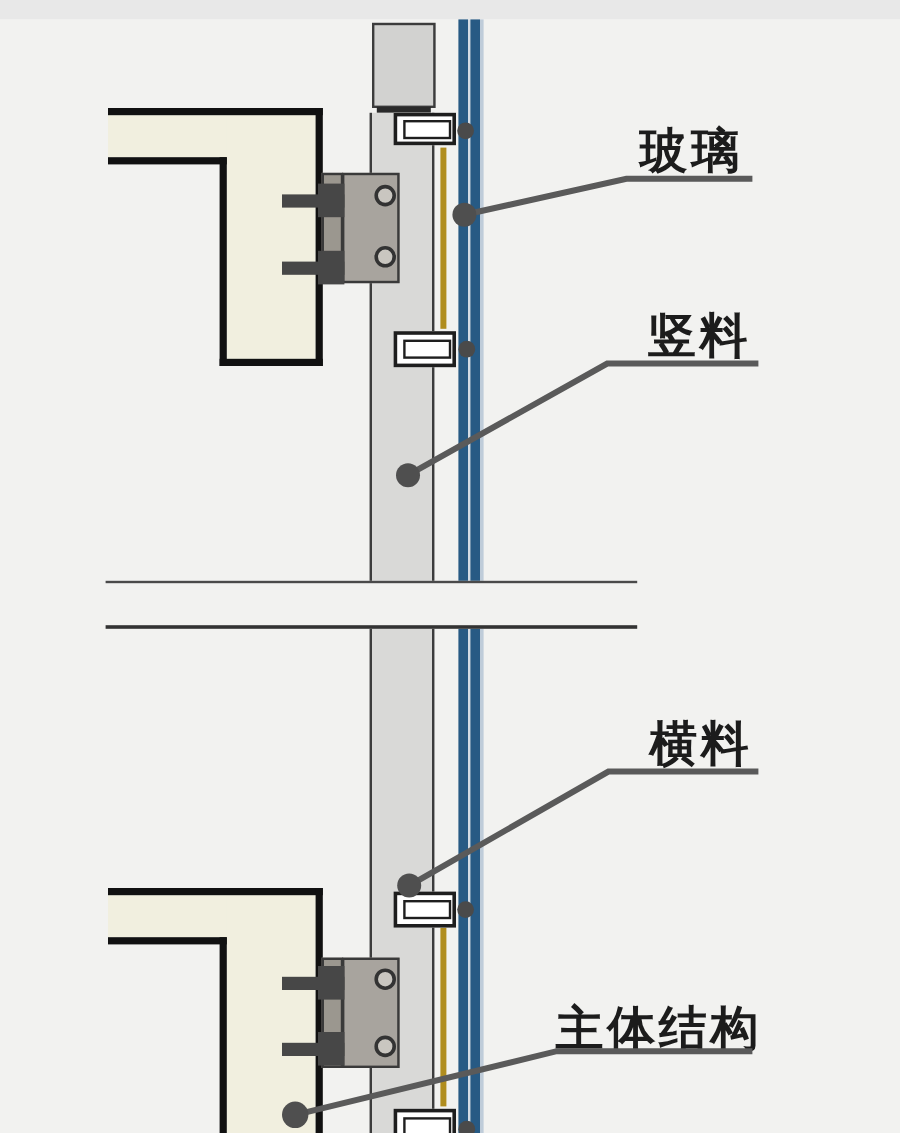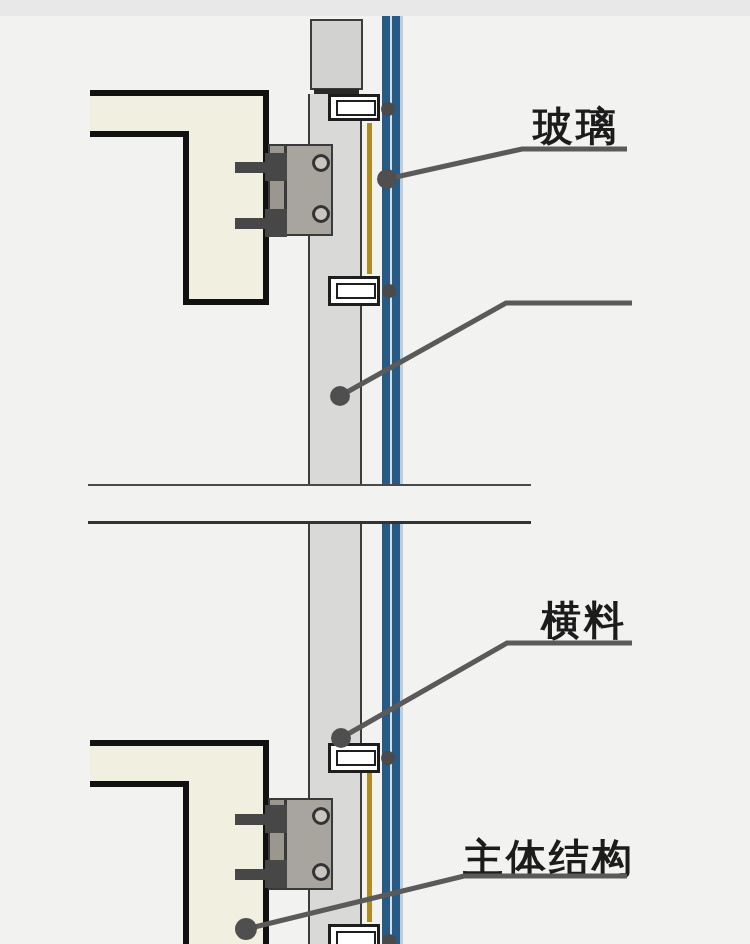--- a/index.html
+++ b/index.html
@@ -120,16 +120,17 @@
     <circle cx="340" cy="380" r="10" fill="#4f4f4f"></circle>
     <circle cx="341" cy="722" r="10" fill="#4f4f4f"></circle>
     <circle cx="246" cy="913" r="11" fill="#4f4f4f"></circle>
     <circle cx="388" cy="93" r="7" fill="#4a4a4a"></circle>
     <circle cx="389" cy="275" r="7" fill="#4a4a4a"></circle>
     <circle cx="388" cy="742" r="7" fill="#4a4a4a"></circle>
     <circle cx="389" cy="925" r="7" fill="#4a4a4a"></circle>
   </svg>
 
   <div class="cn-label" style="left:533px;top:90px;">玻璃</div>
+  <div class="cn-label" style="left:540px;top:244px;">竖料</div>
   <div class="cn-label" style="left:463px;top:822px;">主体结构</div>
   <div class="cn-label" style="left:541px;top:584px;">横料</div>
 
 </div>
 
 </body></html>

